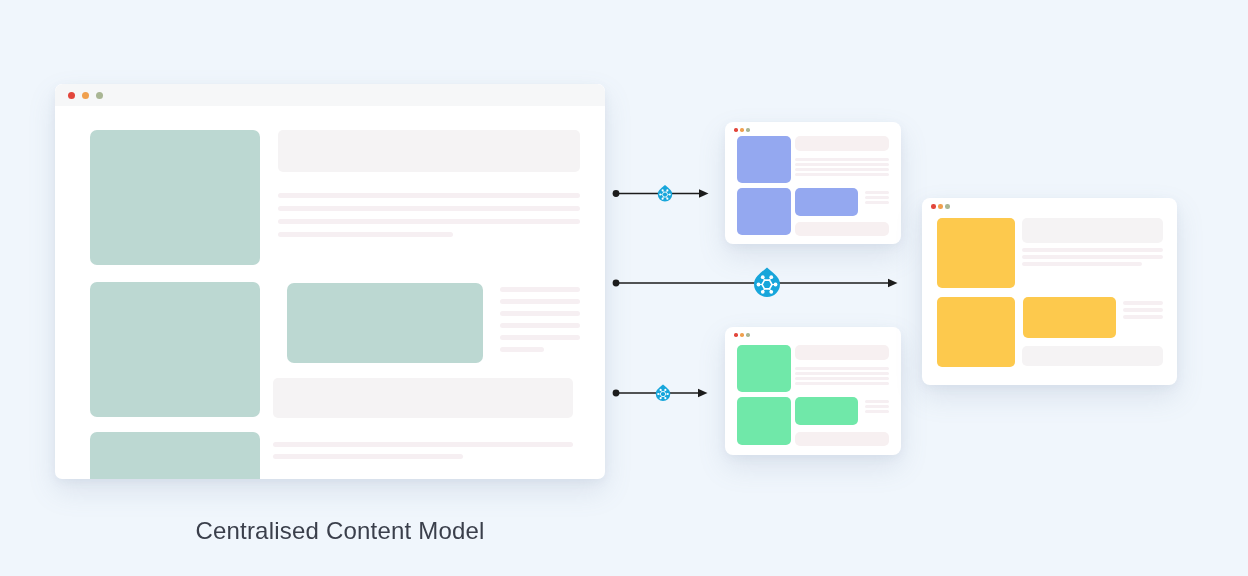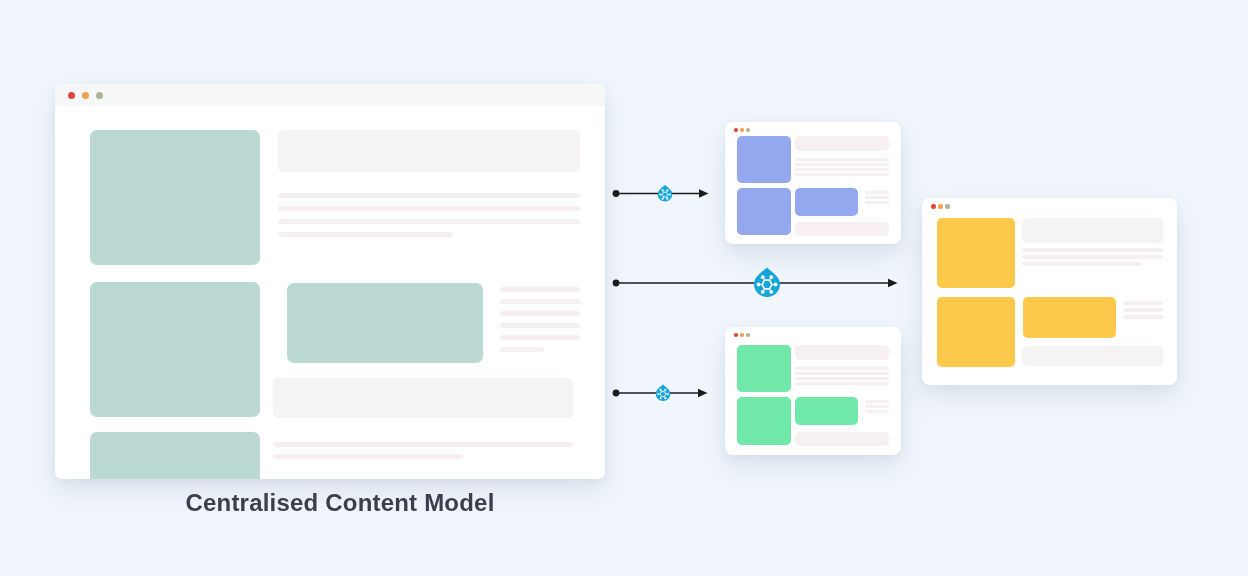--- a/index.html
+++ b/index.html
@@ -31,22 +31,22 @@
   .block.sm{border-radius:5px;}
   .teal{background:var(--source-accent,#bcd8d2);}
   .blue{background:var(--channel-blue,#94a8f0);}
   .greenb{background:var(--channel-green,#70e8a9);}
   .yellow{background:var(--channel-yellow,#fdc94d);}
   .gray{background:var(--placeholder-gray,#f5f3f4);}
   .pinkbar{background:var(--placeholder-pink-bar,#f7f0f1);}
   .line{position:absolute;border-radius:3px;background:var(--placeholder-pink,#f6eff2);}
   .arrows{position:absolute;left:0;top:0;pointer-events:none;}
   .caption{
-    position:absolute;left:65px;top:489px;width:550px;
-    text-align:center;font-size:24px;font-weight:700;
+    position:absolute;left:65px;top:517px;width:550px;
+    text-align:center;font-size:24px;font-weight:400;
     letter-spacing:.2px;color:var(--caption-color,#3a3f4b);
   }
 </style>
 </head>
 <body>
 
 <div class="canvas">
 
   <div class="window" style="left:55px;top:84px;width:550px;height:395px;border-radius:7px;">
     <div class="titlebar">

